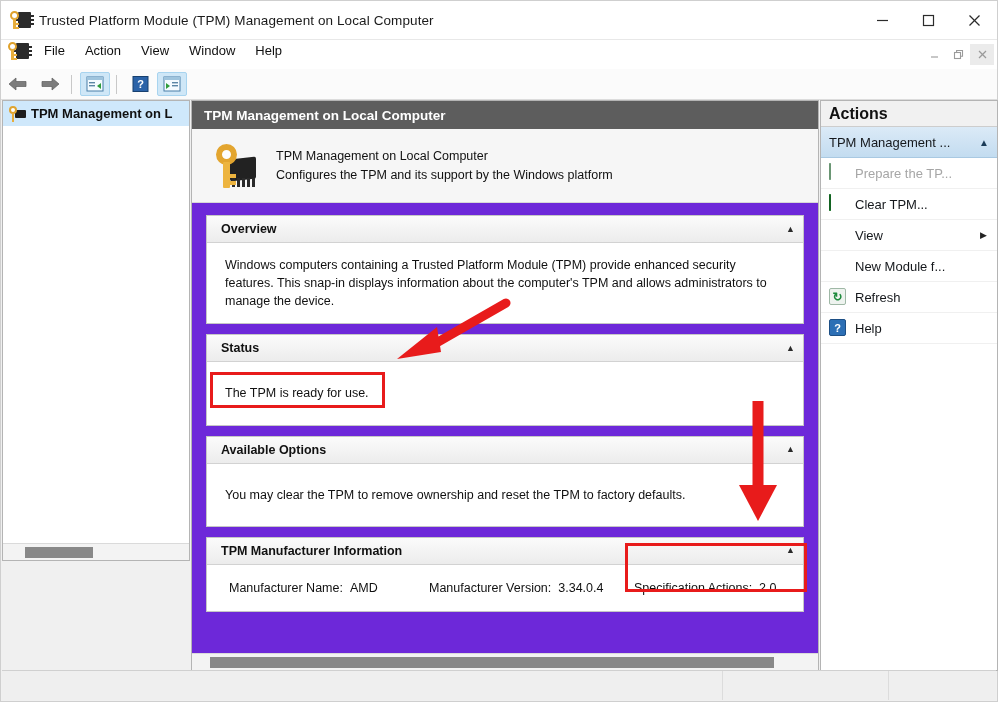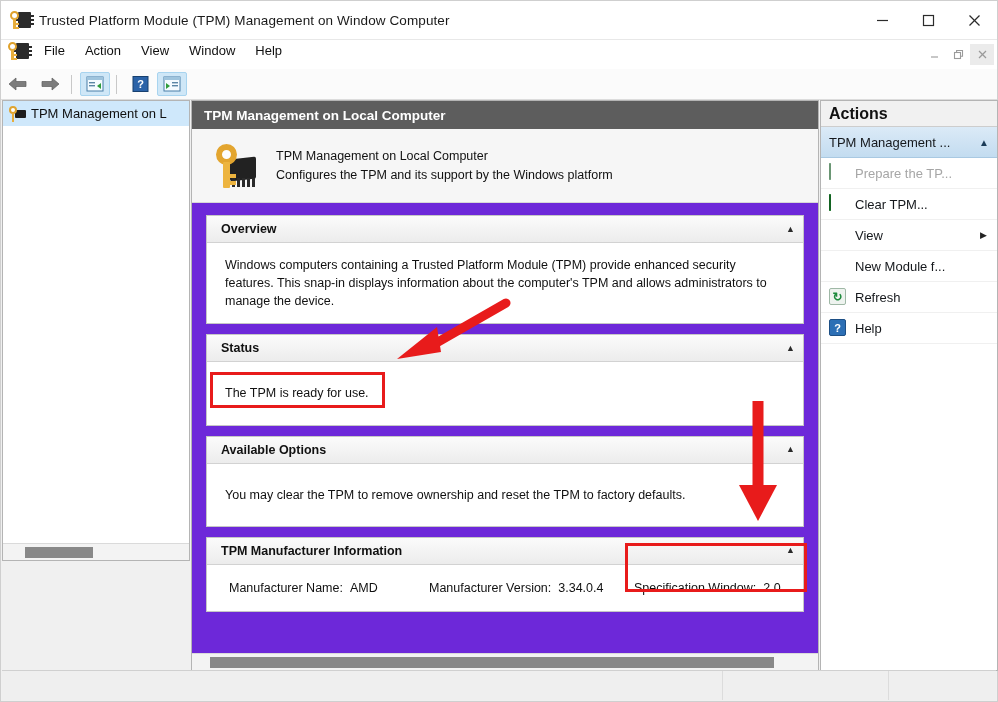--- a/index.html
+++ b/index.html
@@ -71,21 +71,21 @@
     display:flex;align-items:center;box-sizing:border-box;border-bottom:1px solid #dcdcdc;
   }
   .tbtn{width:30px;height:24px;display:flex;align-items:center;justify-content:center;margin-left:2px;}
   .tbtn.sel{background:#cfe7f7;border:1px solid #a8d4ef;box-sizing:border-box;border-radius:2px;}
   .tsep{width:1px;height:19px;background:#c8c8c8;margin:0 6px;}
   .arrow-ico{width:20px;height:16px;}
 
   
   .tree-pane{
     position:absolute;left:1px;top:99px;width:188px;height:461px;background:#ffffff;
-    border:1px solid #b4b4b4;box-sizing:border-box;
+    border:1px solid #b4b4b4;box-sizing:border-box;font-weight:bold;
   }
   .tree-item{
     display:flex;align-items:center;height:25px;background:#cfe8fb;padding-left:5px;
     font-size:13px;color:#101010;white-space:nowrap;overflow:hidden;
   }
   .tree-ico{width:18px;height:18px;margin-right:5px;flex:0 0 auto;position:relative;}
   .tree-ico .c{position:absolute;right:0;top:5px;width:11px;height:8px;background:#1d1d1d;border-radius:1px;}
   .tree-ico .kh{position:absolute;left:1px;top:1px;width:8px;height:8px;border:2px solid #dfa430;border-radius:50%;box-sizing:border-box;background:#fff;}
   .tree-ico .ks{position:absolute;left:3.5px;top:8px;width:2.5px;height:9px;background:#e8ae3c;}
 
@@ -206,21 +206,21 @@
 <body>
 
 <div class="app">
 
   <div class="titlebar">
     <div class="tb-icon">
       <span class="tpm-ico">
         <span class="chip"></span><span class="keyhead"></span><span class="keyshaft"></span>
       </span>
     </div>
-    <div class="tb-title">Trusted Platform Module (TPM) Management on Window Computer</div>
+    <div class="tb-title">Trusted Platform Module (TPM) Management on Local Computer</div>
     <div class="winbtns">
       <div class="winbtn">
         <svg width="13" height="13" viewBox="0 0 13 13">
             <line x1="1" y1="6.5" x2="12" y2="6.5" stroke="#2b2b2b" stroke-width="1.2"></line>
           </svg>
       </div>
       <div class="winbtn">
         <svg width="13" height="13" viewBox="0 0 13 13">
             <rect x="1.5" y="1.5" width="10" height="10" fill="none" stroke="#2b2b2b" stroke-width="1.2"></rect>
           </svg>
@@ -375,21 +375,21 @@
         <div class="mfg-row">
           <div class="mfg-cell c1">
             <span>Manufacturer Name:</span>
             &nbsp;<span>AMD</span>
           </div>
           <div class="mfg-cell c2">
             <span>Manufacturer Version:</span>
             &nbsp;<span>3.34.0.4</span>
           </div>
           <div class="mfg-cell c3">
-            <span>Specification Window:</span>
+            <span>Specification Actions:</span>
             &nbsp;<span>2.0</span>
           </div>
         </div>
       </div>
 
     </div>
 
     <div class="hscroll">
       <div class="hthumb" style="left:18px;width:564px;"></div>
     </div>

